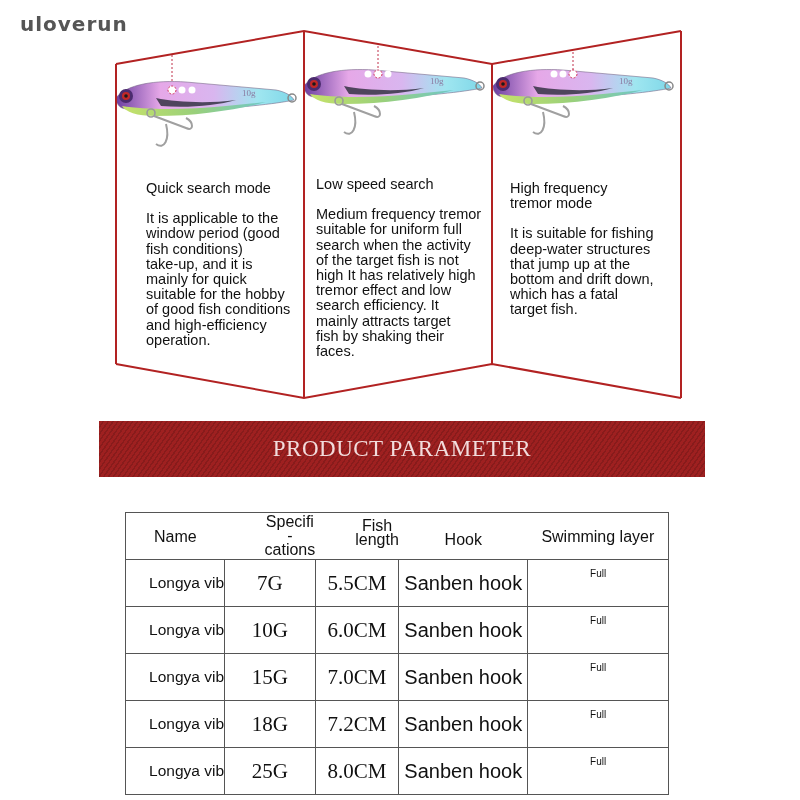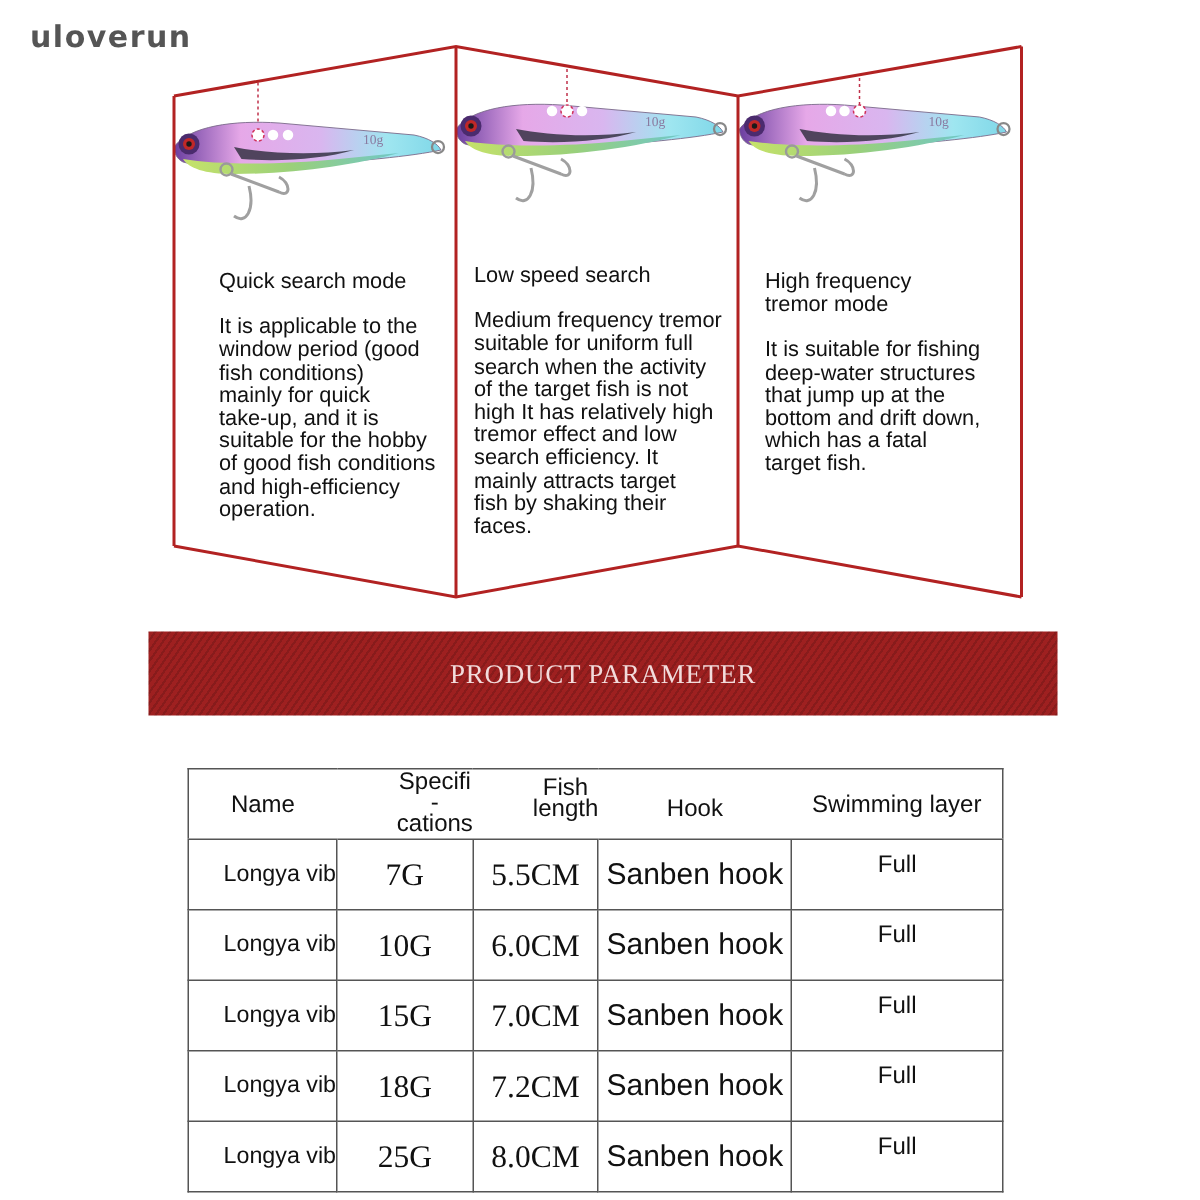--- a/index.html
+++ b/index.html
@@ -6,29 +6,29 @@
     body { width: 800px; height: 800px; position: relative; overflow: hidden; font-family: "Liberation Sans", sans-serif; color: #111; }
     .logo { position: absolute; left: 20px; top: 12px; font-family: "DejaVu Sans", sans-serif; font-size: 20px; font-weight: bold; color: #555555; letter-spacing: 1px; }
     svg.panels { position: absolute; left: 0; top: 0; }
     .panel-text { position: absolute; font-size: 14.5px; line-height: 15.2px; color: #111; }
     .panel-text .title { display: block; margin-bottom: 15px; }
     .panel-text .body { display: block; }
     .banner { position: absolute; left: 99px; top: 421px; width: 606px; height: 56px;
       background-color: #9e2020;
       background-image: repeating-linear-gradient(-55deg, rgba(0,0,0,0.14) 0px, rgba(0,0,0,0.14) 1.5px, transparent 1.5px, transparent 4px);
       display: flex; align-items: center; justify-content: center; }
-    .banner span { font-family: "Liberation Serif", serif; font-size: 18px; color: #f2dcdc; letter-spacing: 0.5px; }
+    .banner span { font-family: "Liberation Serif", serif; font-size: 23px; color: #f2dcdc; letter-spacing: 0.5px; }
     table.params { position: absolute; left: 125px; top: 512px; width: 544px; border-collapse: collapse; border: 1.5px solid #555; }
     table.params th, table.params td { padding: 0; text-align: center; vertical-align: middle; }
     table.params thead th { height: 40px; font-weight: normal; font-size: 16px; line-height: 15px; border-bottom: 1.5px solid #555; }
     table.params tbody td { height: 38px; border: 1.5px solid #555; font-size: 16px; }
     table.params td.name { text-align: right; padding-left: 4px; font-size: 15.5px; }
     table.params td.serif { font-family: "Liberation Serif", serif; font-size: 21px; }
     table.params td.hook { font-size: 20px; }
-    table.params td.layer { font-size: 16px; vertical-align: top; padding-top: 8px; }
+    table.params td.layer { font-size: 10px; vertical-align: top; padding-top: 8px; }
     .hdr-two { display: inline-block; line-height: 14px; margin-left: 40px; }
   </style>
 </head>
 <body>
 
 <div class="logo">uloverun</div>
 
 <svg class="panels" width="800" height="420" viewBox="0 0 800 420">
   <defs>
     <linearGradient id="lureBody" x1="0" y1="0" x2="1" y2="0">
@@ -93,22 +93,22 @@
     <line x1="681" y1="31" x2="681" y2="398"></line>
   </g>
 </svg>
 
 <div class="panel-text" style="left:146px; top:181px; width:175px;">
   <span class="title">Quick search mode</span>
   <span class="body">
     <span style="display:block">It is applicable to the</span>
     <span style="display:block">window period (good</span>
     <span style="display:block">fish conditions)</span>
+    <span style="display:block">take-up, and it is</span>
     <span style="display:block">mainly for quick</span>
-    <span style="display:block">take-up, and it is</span>
     <span style="display:block">suitable for the hobby</span>
     <span style="display:block">of good fish conditions</span>
     <span style="display:block">and high-efficiency</span>
     <span style="display:block">operation.</span>
   </span>
 </div>
 
 <div class="panel-text" style="left:316px; top:177px; width:185px;">
   <span class="title">Low speed search</span>
   <span class="body">

